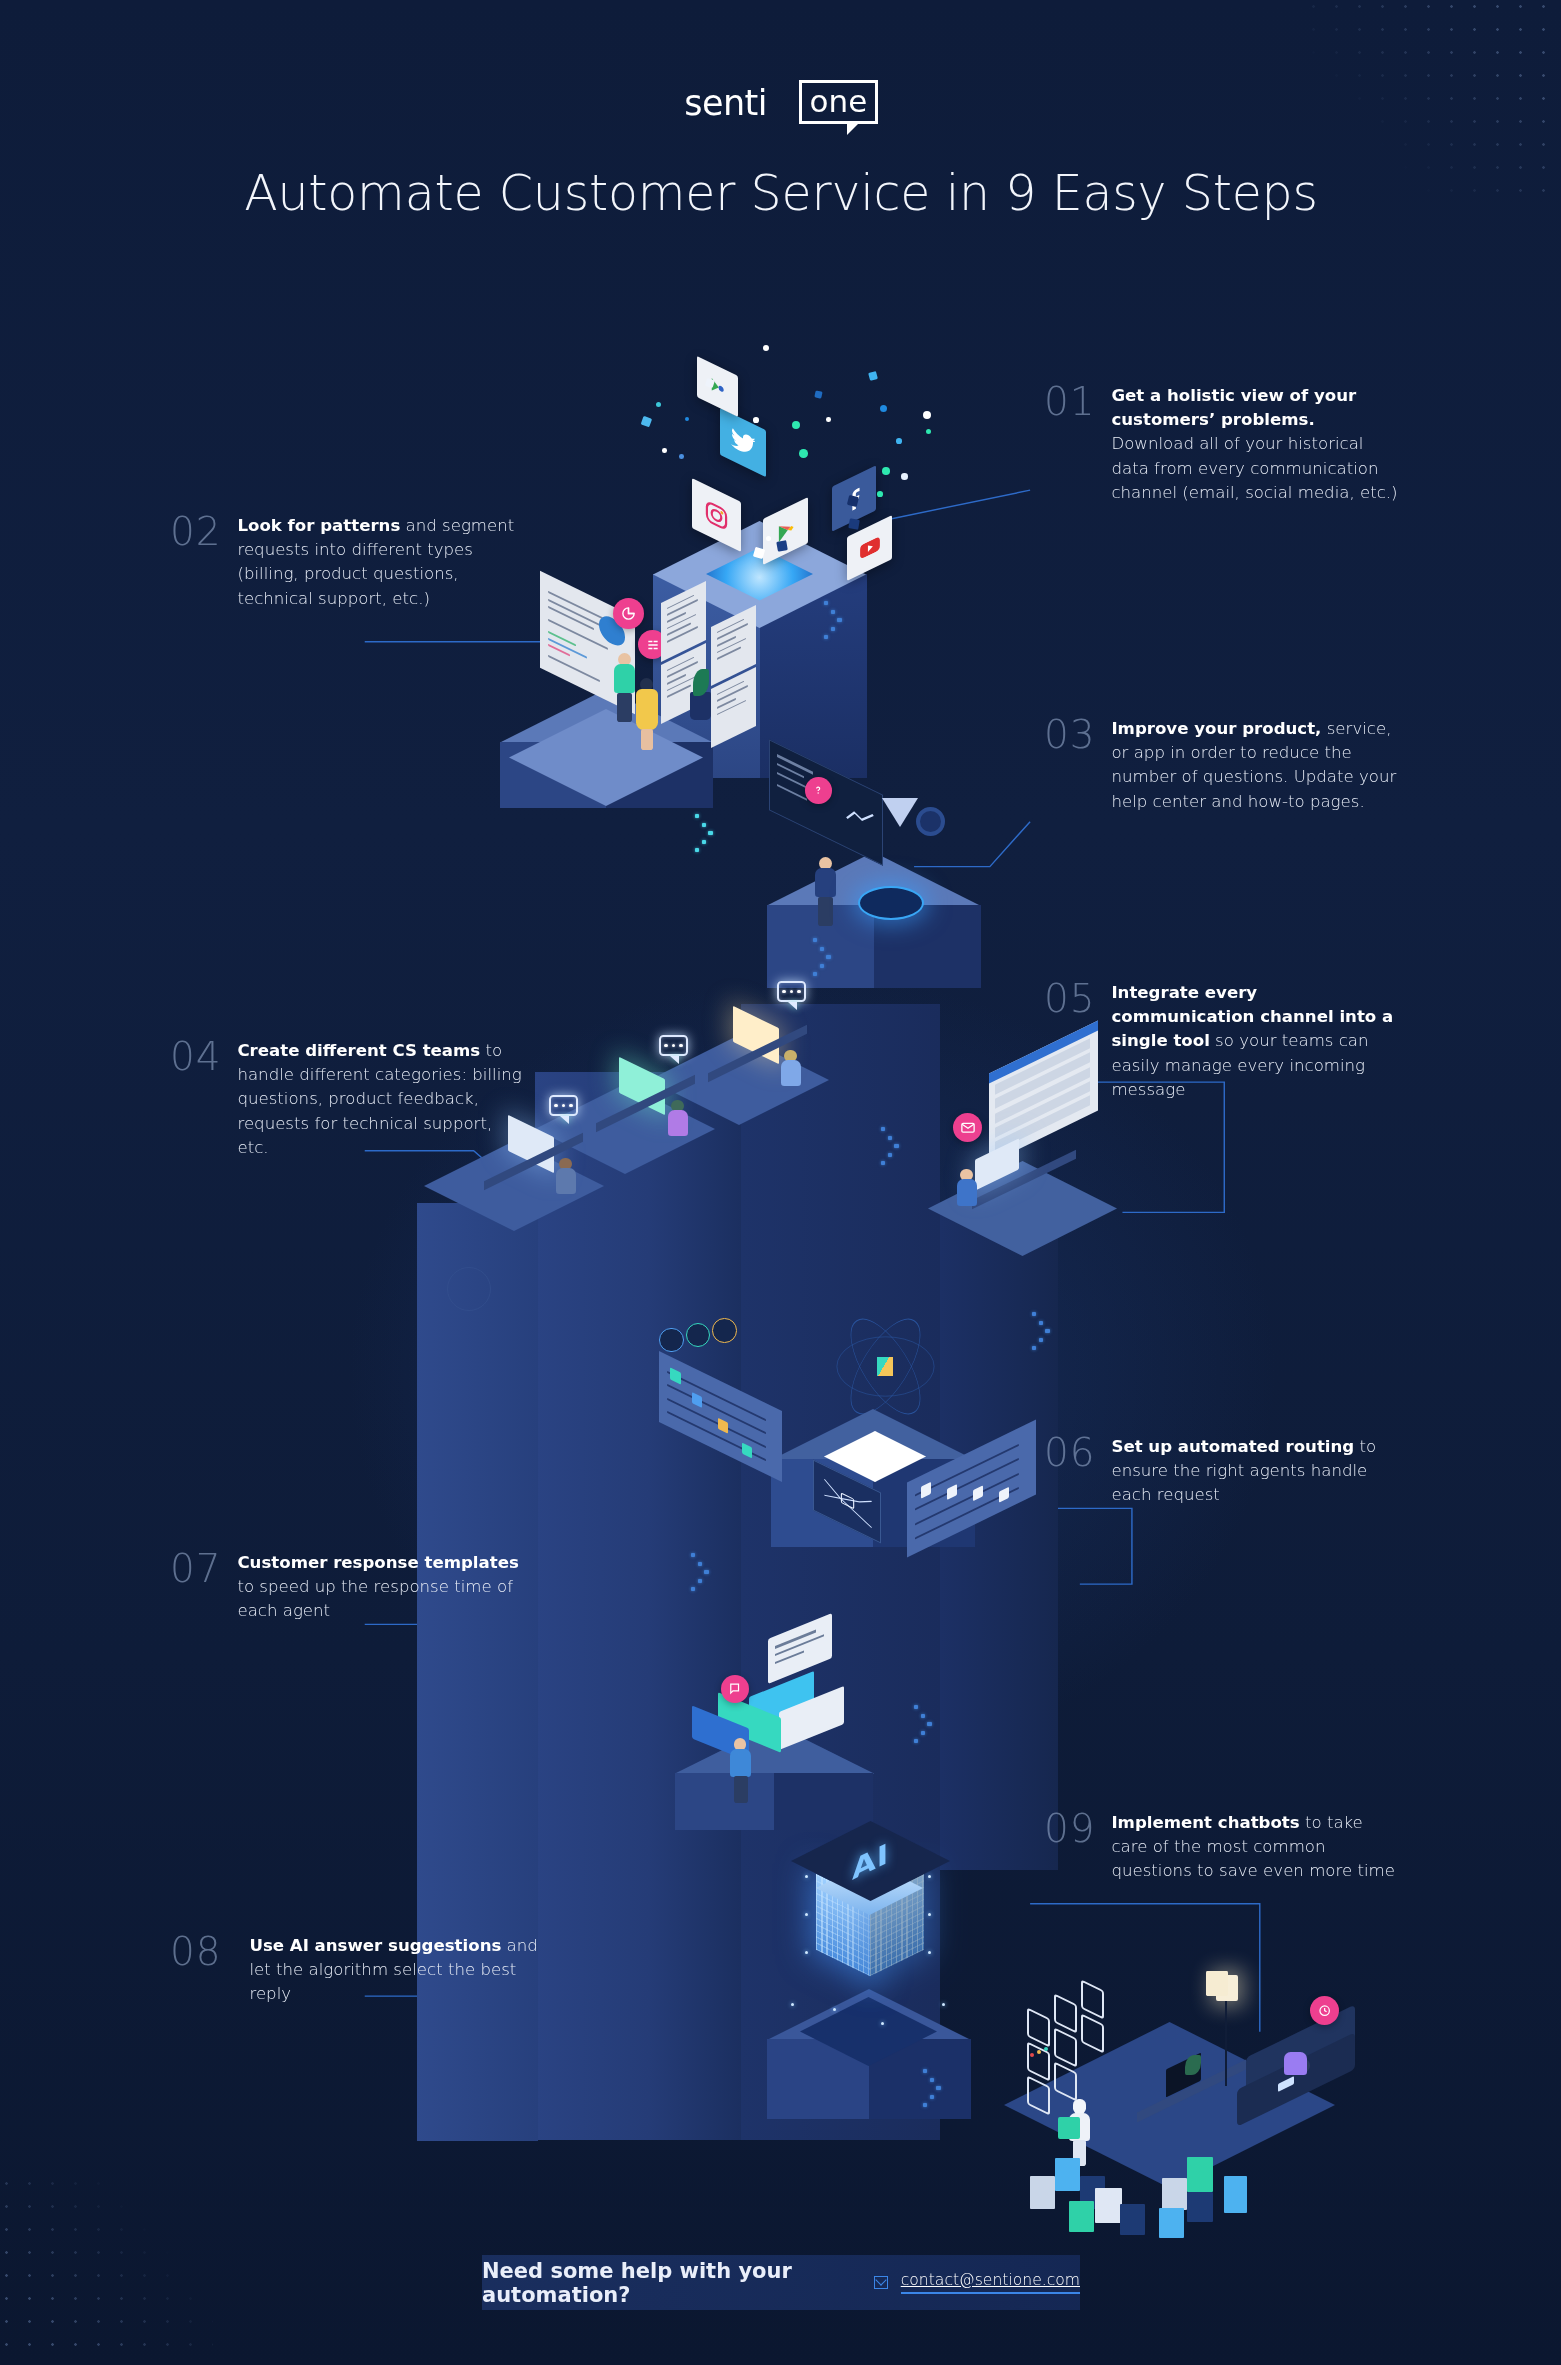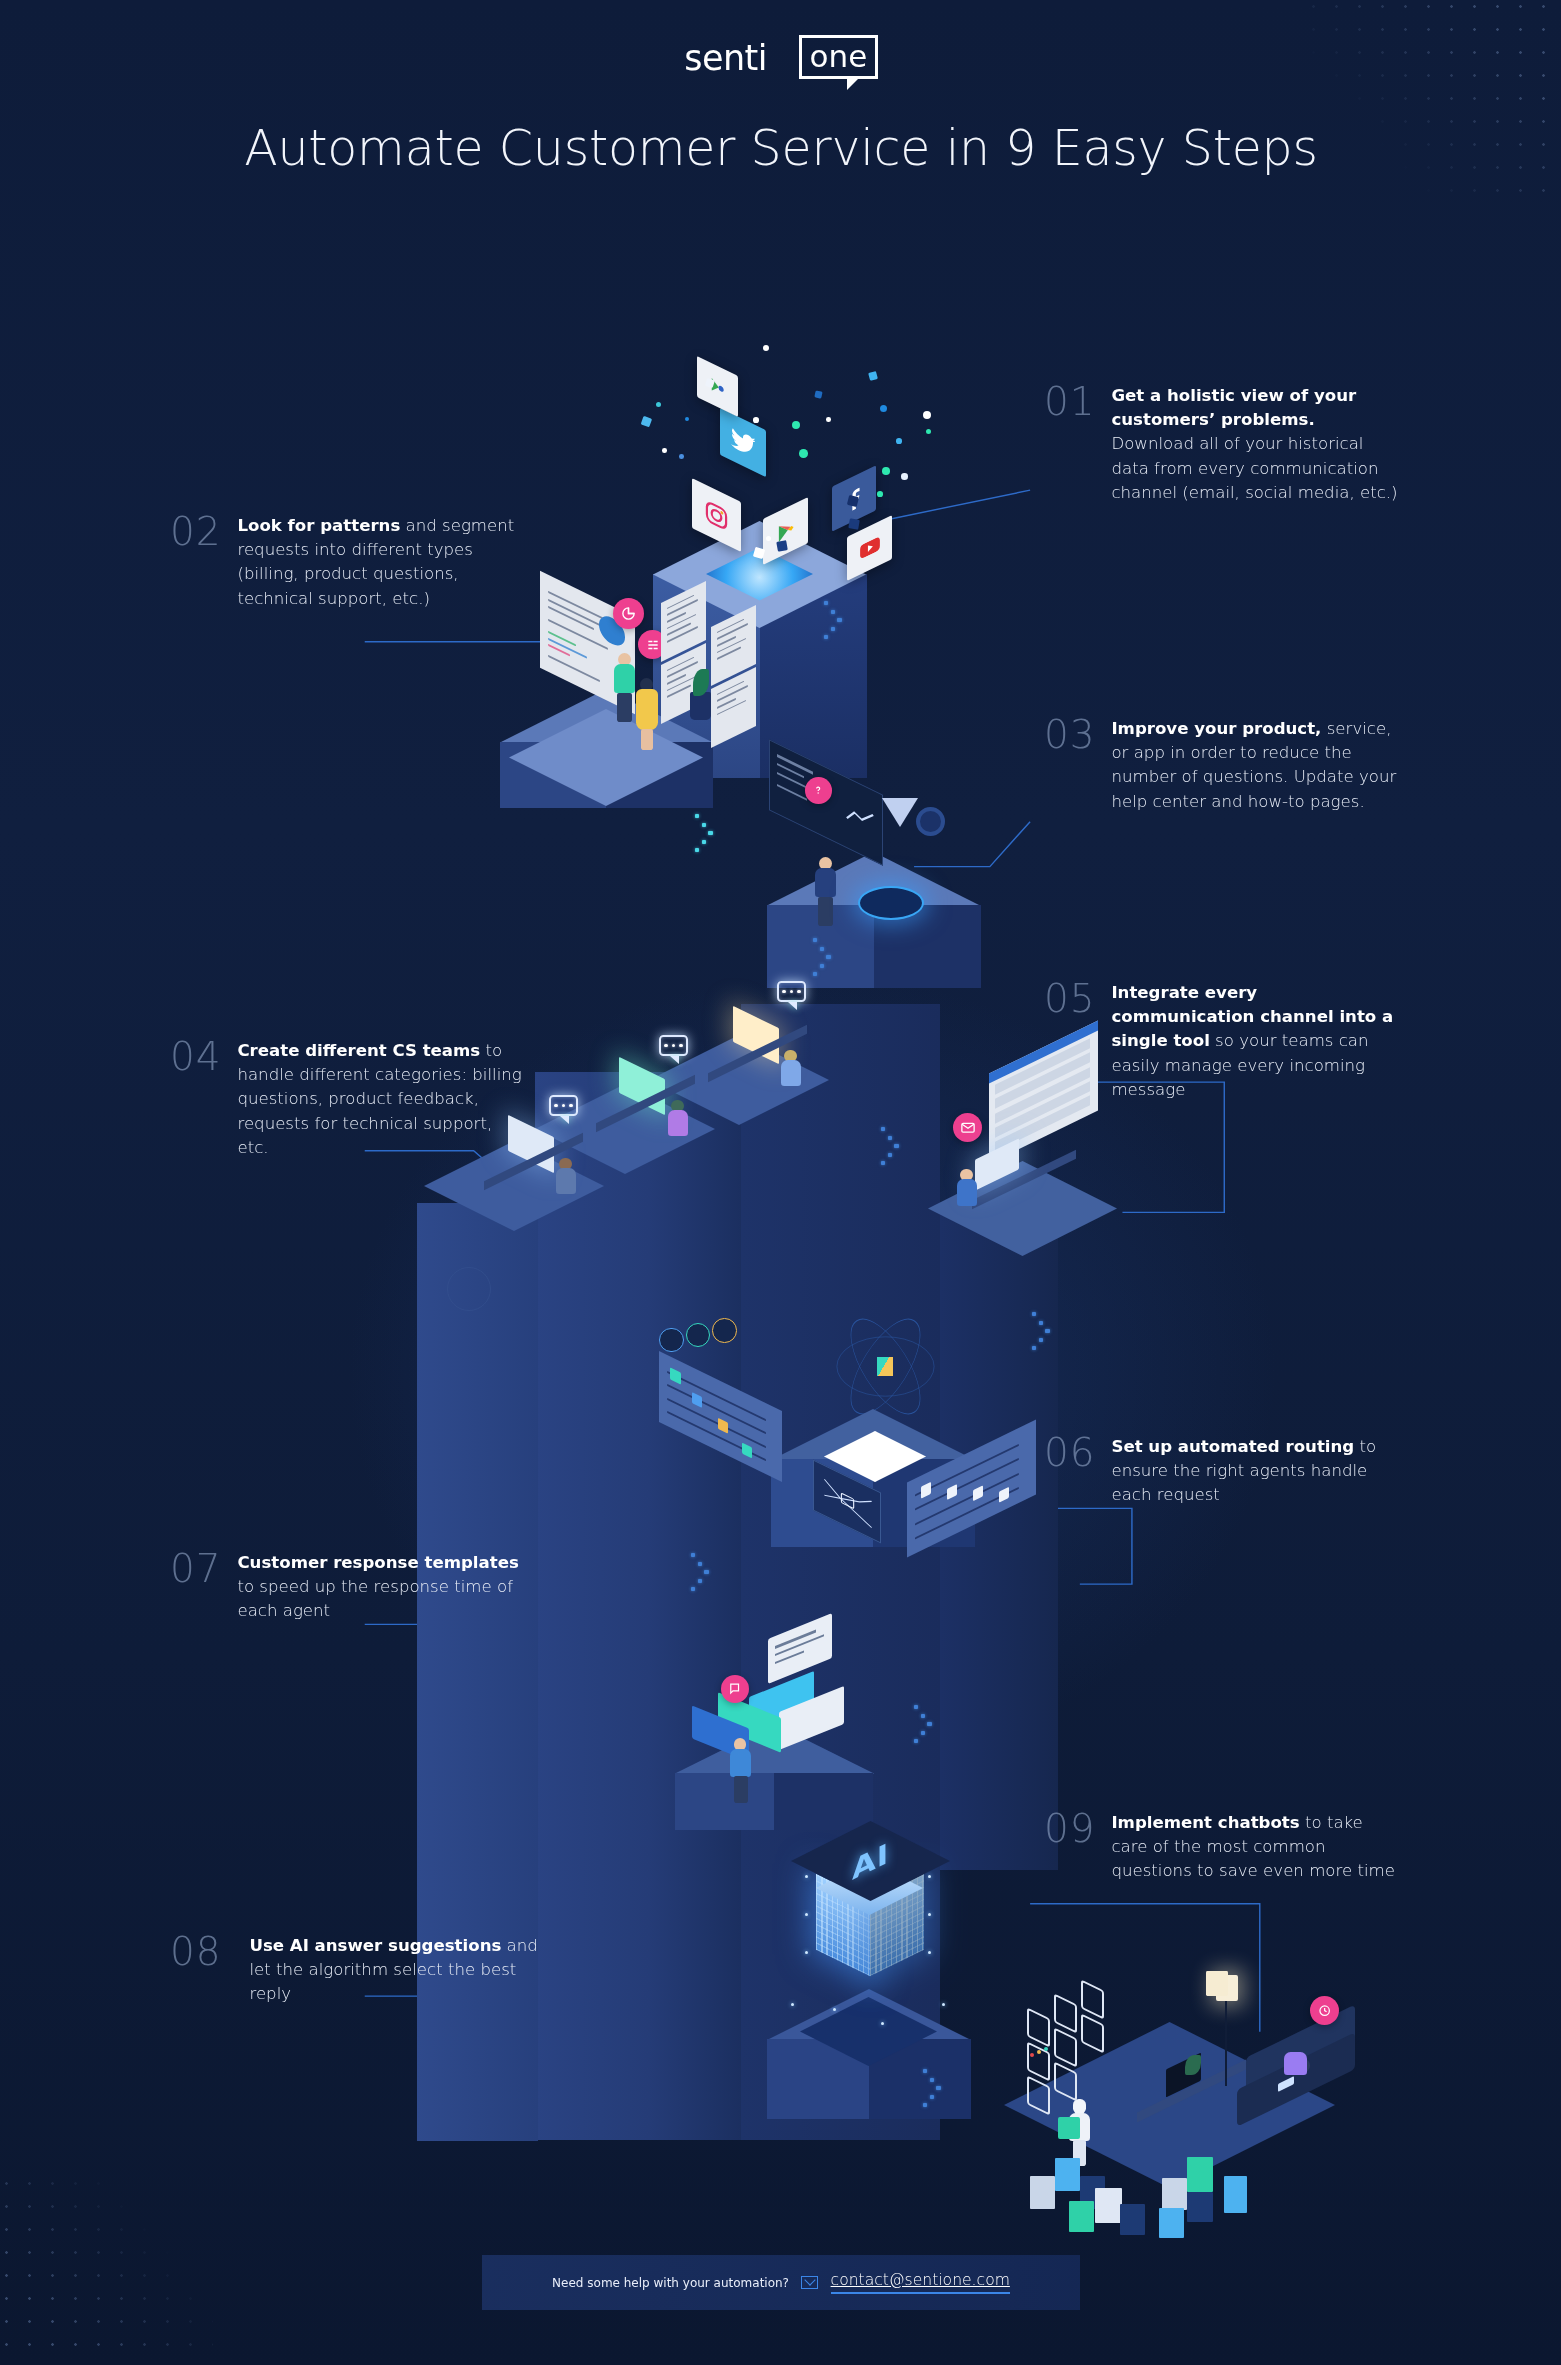--- a/index.html
+++ b/index.html
@@ -28,21 +28,21 @@
   }
   #dots-tr { top:-4.7px; right:-4.7px; width:265px; height:204px;
     -webkit-mask-image:linear-gradient(230deg, #000 25%, transparent 72%);
     mask-image:linear-gradient(230deg, #000 25%, transparent 72%); }
   #dots-bl { bottom:-4.7px; left:-4.7px; width:218px; height:199px;
     -webkit-mask-image:linear-gradient(50deg, #000 25%, transparent 72%);
     mask-image:linear-gradient(50deg, #000 25%, transparent 72%); }
 
   
   #header { position:absolute; top:0; left:0; width:100%; text-align:center; }
-  .logo-wrap { margin-top:35px; display:inline-flex; align-items:center; justify-content:center;gap:30px; }
+  .logo-wrap { margin-top:80px; display:inline-flex; align-items:center; justify-content:center;gap:30px; }
   .logo-senti {
     color:#ffffff; font-size:35px; letter-spacing:-0.5px; font-weight:400;
     font-family:"DejaVu Sans", sans-serif; line-height:1;
     position:relative; top:1.9px;
   }
   .logo-one-box {
     position:relative; border:3.3px solid #fff; margin-left:1.9px;
     padding:2.8px 7.6px 3.8px 7.6px;
   }
   .logo-one-box .logo-one {
@@ -176,21 +176,21 @@
 
   
   #footer {
     position:absolute; left:50%; transform:translateX(-50%);
     bottom:56px;
     width:598px; height:55px;
     background:linear-gradient(90deg, rgba(28,50,102,.85), rgba(22,42,90,.85));
     display:flex; align-items:center; justify-content:center;
     gap:12.3px;
   }
-  #footer .f-text { color:#e9eefa; font-size:12px; font-weight:400;
+  #footer .f-text { color:#e9eefa; font-size:21px; font-weight:700;
                     font-family:"DejaVu Sans", sans-serif; }
   #footer .f-mail { color:#ffffff; font-size:15.6px; font-weight:300;
                     font-family:"DejaVu Sans", sans-serif;
                     border-bottom:2.4px solid #3b86e8; padding-bottom:3.8px; }
   .mail-icon { width:17px; height:12.8px; border:1.4px solid #3b86e8; position:relative; }
   .mail-icon::after {
     content:""; position:absolute; left:50%; top:-0.9px; transform:translateX(-50%) rotate(45deg);
     width:7px; height:7px; border-right:1.4px solid #3b86e8; border-bottom:1.4px solid #3b86e8;
   }
 

